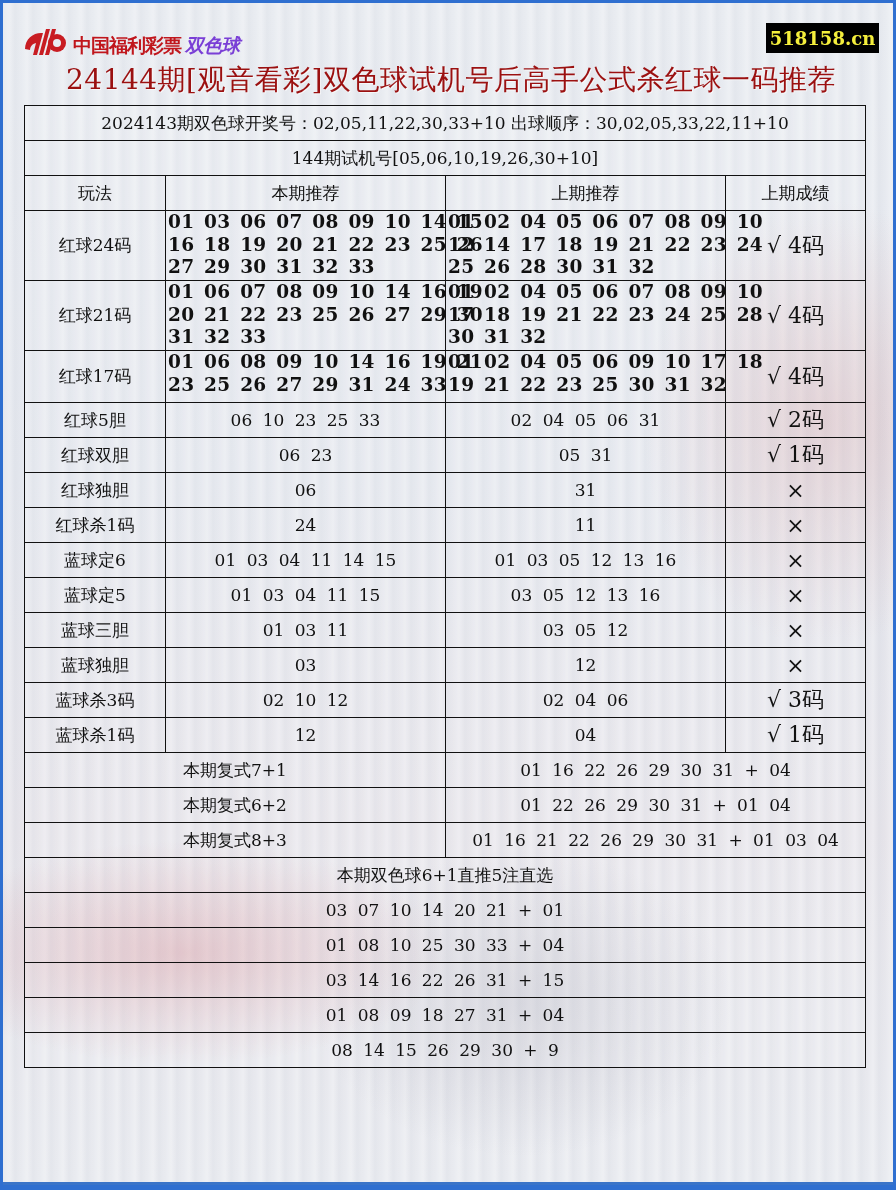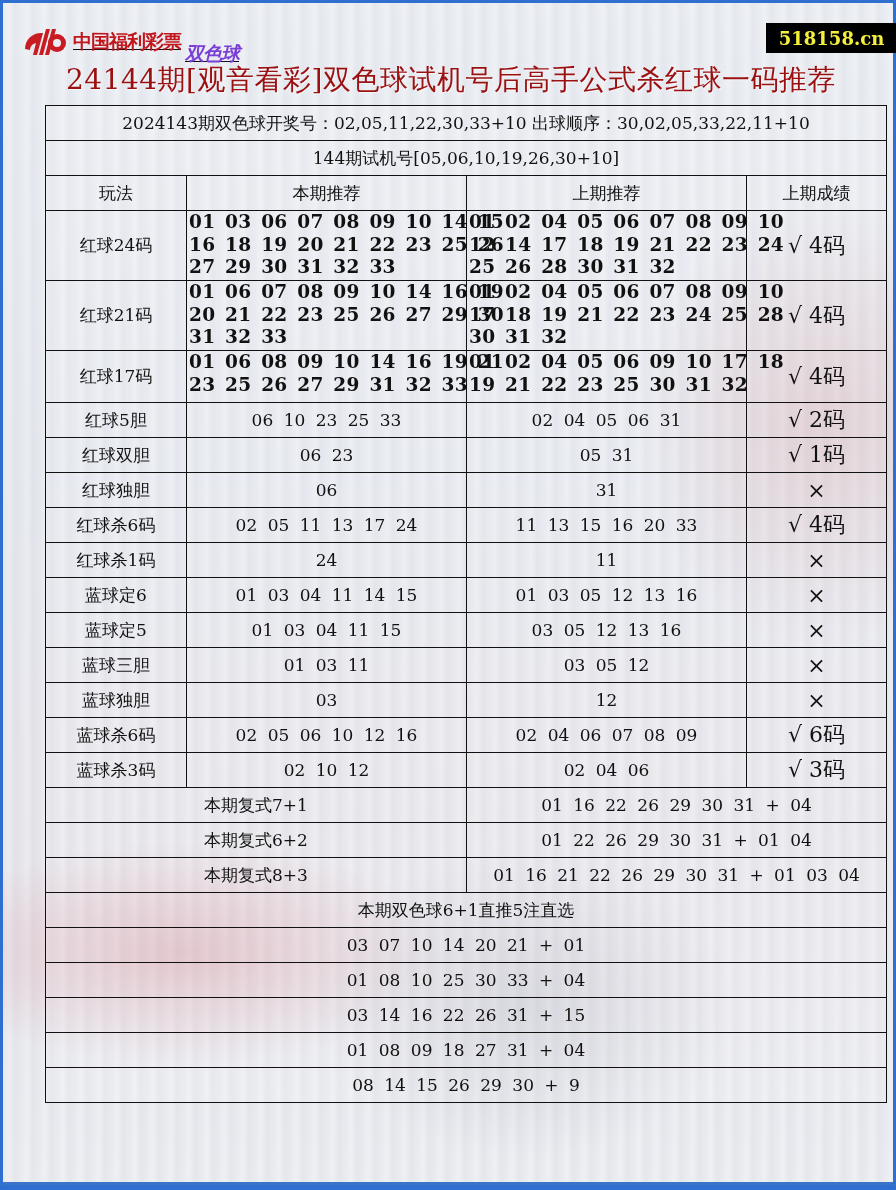--- a/index.html
+++ b/index.html
@@ -16,45 +16,45 @@
     background:
       radial-gradient(ellipse 260px 320px at 820px 420px, rgba(200,120,120,0.25), rgba(0,0,0,0) 70%),
       radial-gradient(ellipse 380px 160px at 180px 950px, rgba(200,90,100,0.28), rgba(0,0,0,0) 70%),
       radial-gradient(ellipse 300px 220px at 520px 1000px, rgba(120,120,140,0.18), rgba(0,0,0,0) 70%),
       repeating-linear-gradient(90deg, rgba(255,255,255,0.0) 0px, rgba(255,255,255,0.25) 6px, rgba(200,205,215,0.15) 12px, rgba(255,255,255,0.0) 18px),
       linear-gradient(180deg, #e9ecf1 0%, #e4e7ee 40%, #e6e4ea 70%, #e9ebf0 100%);
     border-bottom: 3px solid #3a74c8;
   }
   .logo {
     position: absolute; left: 18px; top: 22px; height: 34px;
-    display: flex; align-items: center; gap: 4px; text-decoration: underline;
+    display: flex; align-items: flex-end; gap: 4px;
   }
   .logo-mark { width: 48px; height: 34px; }
   .logo-text-a {
     font-family: "DejaVu Sans", sans-serif; font-weight: bold; font-size: 19px;
     color: #c0161c; letter-spacing: -1px;
   }
   .logo-text-b {
     font-family: "DejaVu Sans", sans-serif; font-weight: bold; font-style: italic; font-size: 19px;
     color: #7a3fd6; letter-spacing: -1px; margin-top: 24px;
   }
   .site-badge {
-    position: absolute; left: 763px; top: 20px; width: 131px; height: 30px;
+    position: absolute; left: 763px; top: 20px; width: 113px; height: 30px;
     background: #000; color: #f4ee3c;
     font-family: "DejaVu Serif", serif; font-weight: bold; font-size: 18px;
     display: flex; align-items: center; justify-content: center;
   }
   .page-title {
     position: absolute; left: 0; top: 58px; width: 896px; text-align: center;
     font-family: "DejaVu Serif", serif; font-size: 28px; color: #9b1111;
     text-shadow: 1px 1px 0 rgba(255,255,255,0.6);
     letter-spacing: 0.5px;
   }
   table.main {
-    position: absolute; left: 45px; top: 105px; width: 841px;
+    position: absolute; left: 24px; top: 105px; width: 841px;
     border-collapse: collapse; table-layout: fixed;
     font-size: 17px;
   }
   table.main td {
     border: 1.5px solid #111;
     text-align: center; vertical-align: middle;
     height: 35px; padding: 0;
     background: rgba(255,255,255,0.12);
   }
   table.main td.multi {
@@ -144,21 +144,21 @@
         <span class="num-line">17 18 19 21 22 23 24 25 28</span>
         <span class="num-line">30 31 32</span>
       </td>
       <td class="result h3">√ 4码</td>
     </tr>
 
     <tr>
       <td class="label h2">红球17码</td>
       <td class="multi h2">
         <span class="num-line">01 06 08 09 10 14 16 19 21</span>
-        <span class="num-line">23 25 26 27 29 31 32 33</span>
+        <span class="num-line">23 25 26 27 29 31 24 33</span>
       </td>
       <td class="multi h2">
         <span class="num-line">01 02 04 05 06 09 10 17 18</span>
         <span class="num-line">19 21 22 23 25 30 31 32</span>
       </td>
       <td class="result h2">√ 4码</td>
     </tr>
 
     <tr>
       <td class="label">红球5胆</td>
@@ -172,26 +172,20 @@
       <td class="nums">05 31</td>
       <td class="result">√ 1码</td>
     </tr>
     <tr>
       <td class="label">红球独胆</td>
       <td class="nums">06</td>
       <td class="nums">31</td>
       <td class="result">×</td>
     </tr>
     <tr>
-      <td class="label">红球杀6码</td>
-      <td class="nums">02 05 11 13 17 24</td>
-      <td class="nums">11 13 15 16 20 33</td>
-      <td class="result">√ 4码</td>
-    </tr>
-    <tr>
       <td class="label">红球杀1码</td>
       <td class="nums">24</td>
       <td class="nums">11</td>
       <td class="result">×</td>
     </tr>
     <tr>
       <td class="label">蓝球定6</td>
       <td class="nums">01 03 04 11 14 15</td>
       <td class="nums">01 03 05 12 13 16</td>
       <td class="result">×</td>
@@ -206,33 +200,33 @@
       <td class="label">蓝球三胆</td>
       <td class="nums">01 03 11</td>
       <td class="nums">03 05 12</td>
       <td class="result">×</td>
     </tr>
     <tr>
       <td class="label">蓝球独胆</td>
       <td class="nums">03</td>
       <td class="nums">12</td>
       <td class="result">×</td>
-    </tr>
-    <tr>
-      <td class="label">蓝球杀6码</td>
-      <td class="nums">02 05 06 10 12 16</td>
-      <td class="nums">02 04 06 07 08 09</td>
-      <td class="result">√ 6码</td>
     </tr>
     <tr>
       <td class="label">蓝球杀3码</td>
       <td class="nums">02 10 12</td>
       <td class="nums">02 04 06</td>
       <td class="result">√ 3码</td>
     </tr>
+    <tr>
+      <td class="label">蓝球杀1码</td>
+      <td class="nums">12</td>
+      <td class="nums">04</td>
+      <td class="result">√ 1码</td>
+    </tr>
 
     <tr>
       <td colspan="2">本期复式7+1</td>
       <td colspan="2" class="nums">01 16 22 26 29 30 31 + 04</td>
     </tr>
     <tr>
       <td colspan="2">本期复式6+2</td>
       <td colspan="2" class="nums">01 22 26 29 30 31 + 01 04</td>
     </tr>
     <tr>

